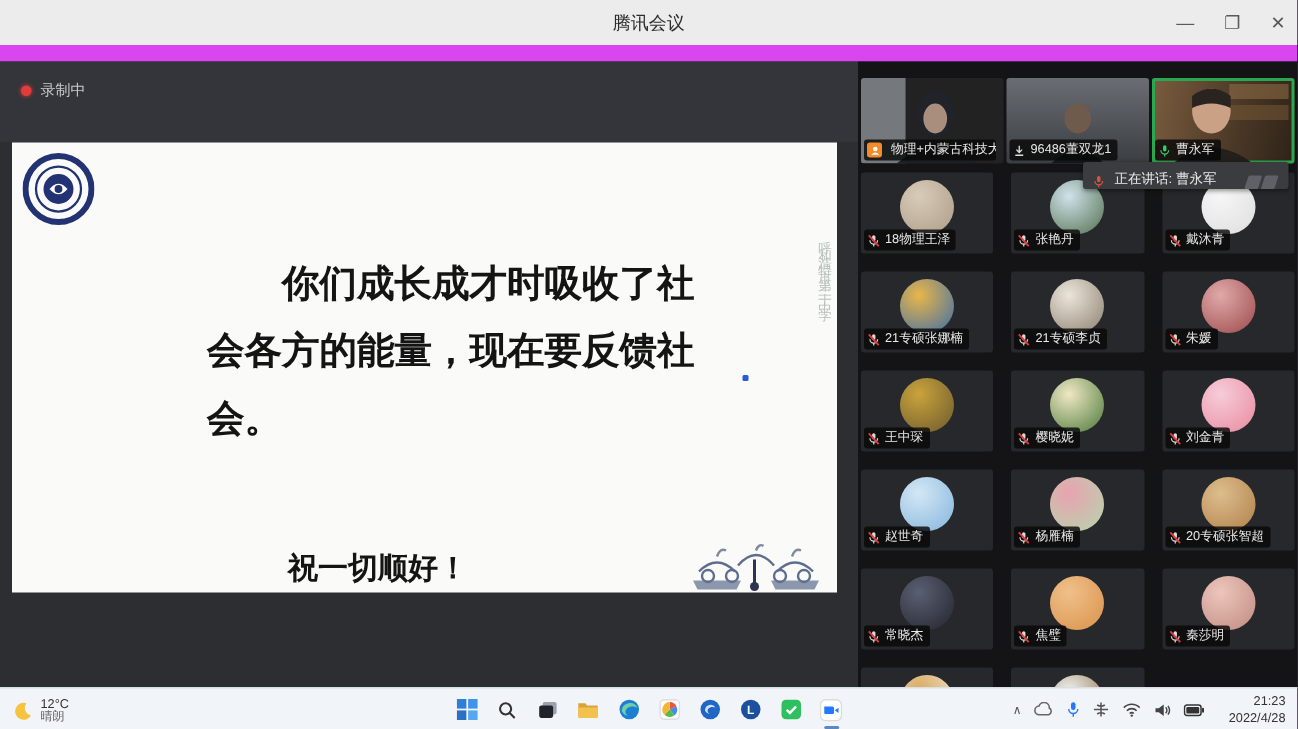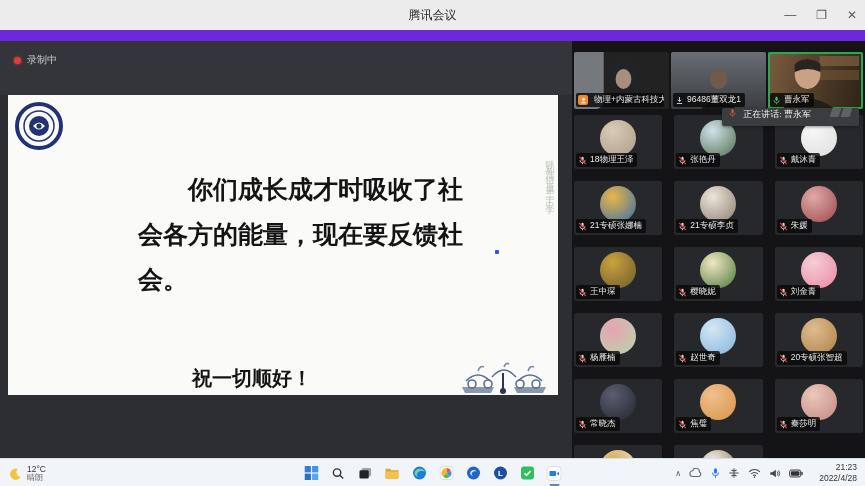--- a/index.html
+++ b/index.html
@@ -1,17 +1,17 @@
 <!DOCTYPE html>
 <html><head>
 <meta charset="utf-8">
 <style>
   * { margin:0; padding:0; box-sizing:border-box; }
   html,body { width:865px; height:486px; overflow:hidden; background:#000; }
-  .app { width:865px; height:486px; position:relative; font-family:"Liberation Sans","DejaVu Sans",sans-serif; background:#6d28d9; }
+  .app { width:865px; height:486px; position:relative; font-family:"Liberation Sans","DejaVu Sans",sans-serif; background:#d946ef; }
 
   
   .titlebar { position:absolute; top:0; left:0; right:0; height:30px; background:#ececec; display:flex; align-items:center; justify-content:center; z-index:30; }
   .titlebar .title { font-size:12px; color:#2b2b2b; }
   .win-controls { position:absolute; right:8px; top:0; height:30px; display:flex; align-items:center; gap:20px; color:#5a5a5a; font-size:12px; }
   .win-controls span { cursor:default; line-height:1; }
 
   
   .content { position:absolute; top:30px; left:0; right:0; bottom:28px; display:flex; background:#2e3034;margin-top:11px; }
 
@@ -34,21 +34,21 @@
 
   
   .sidebar { position:relative; width:293px; height:100%; background:#141416; padding:11px 2px 0 2px; }
   .video-row { display:grid; grid-template-columns:1fr 1fr 1fr; gap:2px; height:57px; }
   .vtile { position:relative; background:#222; border-radius:2px; overflow:hidden; }
   .vtile.active { outline:2px solid #2aa84f; outline-offset:-2px;padding-left:37px; }
   .vtile svg.sil { position:absolute; inset:0; width:100%; height:100%; }
   .name-badge { position:absolute; left:2px; bottom:2px; max-width:93%; display:flex; align-items:center; gap:3px; background:rgba(8,8,8,.82); border-radius:2px; padding:1px 4px 1px 2px; font-size:8.5px; color:#e8e8e8; white-space:nowrap; overflow:hidden; z-index:3; }
   .host-chip { width:10px; height:10px; border-radius:2px; background:#f28a2e; display:inline-flex; align-items:center; justify-content:center; flex:0 0 auto; }
 
-  .toast { position:absolute; top:67px; right:6px; height:18px; display:flex; align-items:flex-start; gap:6px; background:#3b3c3f; border-radius:2px; padding:0 8px 0 6px; font-size:9px; color:#ececec; z-index:6; box-shadow:0 1px 3px rgba(0,0,0,.4);font-family:Liberation Serif, serif; }
+  .toast { position:absolute; top:67px; right:6px; height:18px; display:flex; align-items:flex-end; gap:6px; background:#3b3c3f; border-radius:2px; padding:0 8px 0 6px; font-size:9px; color:#ececec; z-index:6; box-shadow:0 1px 3px rgba(0,0,0,.4); }
   .toast .wm { display:flex; gap:2px; margin-left:14px; opacity:.45; }
   .toast .wm i { width:9px; height:9px; background:#8b8f96; transform:skewX(-18deg); border-radius:1px; }
 
   .pgrid { display:grid; grid-template-columns:1fr 1fr 1fr; gap:12px; margin-top:6px; }
   .pcell { position:relative; height:54px; background:#27282b; border-radius:2px; overflow:hidden; }
   .avatar { position:absolute; left:50%; top:5px; transform:translateX(-50%); width:36px; height:36px; border-radius:50%; }
 
   
   .taskbar { position:absolute; left:0; right:0; bottom:0; height:28px; background:#f1f4f8; border-top:1px solid #d9dfe7; z-index:40; }
   .tb-weather { position:absolute; left:8px; top:0; height:30px; display:flex; align-items:center; gap:5px; }
@@ -301,40 +301,40 @@
             <svg width="9" height="9" viewBox="0 0 12 12">
               <rect x="4.5" y="1" width="3" height="5.6" rx="1.5" fill="#d9d9d9"></rect>
               <path d="M2.6 5.6 a3.4 3.4 0 0 0 6.8 0 M6 9 v2" stroke="#d9d9d9" fill="none" stroke-width="1.1"></path>
               <line x1="1.6" y1="1.2" x2="10.4" y2="10.8" stroke="#e23b3b" stroke-width="1.7"></line>
             </svg>
             <span class="pname">刘金青</span>
           </div>
         </div>
 
         <div class="pcell">
+          <span class="avatar" style="background: radial-gradient(circle at 35% 30%, rgb(211, 231, 245), rgb(133, 181, 220));"></span>
+          <div class="name-badge">
+            <svg width="9" height="9" viewBox="0 0 12 12">
+              <rect x="4.5" y="1" width="3" height="5.6" rx="1.5" fill="#d9d9d9"></rect>
+              <path d="M2.6 5.6 a3.4 3.4 0 0 0 6.8 0 M6 9 v2" stroke="#d9d9d9" fill="none" stroke-width="1.1"></path>
+              <line x1="1.6" y1="1.2" x2="10.4" y2="10.8" stroke="#e23b3b" stroke-width="1.7"></line>
+            </svg>
+            <span class="pname">赵世奇</span>
+          </div>
+        </div>
+
+        <div class="pcell">
           <span class="avatar" style="background: radial-gradient(circle at 35% 30%, rgb(232, 163, 176), rgb(181, 214, 172));"></span>
           <div class="name-badge">
             <svg width="9" height="9" viewBox="0 0 12 12">
               <rect x="4.5" y="1" width="3" height="5.6" rx="1.5" fill="#d9d9d9"></rect>
               <path d="M2.6 5.6 a3.4 3.4 0 0 0 6.8 0 M6 9 v2" stroke="#d9d9d9" fill="none" stroke-width="1.1"></path>
               <line x1="1.6" y1="1.2" x2="10.4" y2="10.8" stroke="#e23b3b" stroke-width="1.7"></line>
             </svg>
             <span class="pname">杨雁楠</span>
-          </div>
-        </div>
-
-        <div class="pcell">
-          <span class="avatar" style="background: radial-gradient(circle at 35% 30%, rgb(211, 231, 245), rgb(133, 181, 220));"></span>
-          <div class="name-badge">
-            <svg width="9" height="9" viewBox="0 0 12 12">
-              <rect x="4.5" y="1" width="3" height="5.6" rx="1.5" fill="#d9d9d9"></rect>
-              <path d="M2.6 5.6 a3.4 3.4 0 0 0 6.8 0 M6 9 v2" stroke="#d9d9d9" fill="none" stroke-width="1.1"></path>
-              <line x1="1.6" y1="1.2" x2="10.4" y2="10.8" stroke="#e23b3b" stroke-width="1.7"></line>
-            </svg>
-            <span class="pname">赵世奇</span>
           </div>
         </div>
 
         <div class="pcell">
           <span class="avatar" style="background: radial-gradient(circle at 35% 30%, rgb(221, 189, 142), rgb(176, 128, 72));"></span>
           <div class="name-badge">
             <svg width="9" height="9" viewBox="0 0 12 12">
               <rect x="4.5" y="1" width="3" height="5.6" rx="1.5" fill="#d9d9d9"></rect>
               <path d="M2.6 5.6 a3.4 3.4 0 0 0 6.8 0 M6 9 v2" stroke="#d9d9d9" fill="none" stroke-width="1.1"></path>
               <line x1="1.6" y1="1.2" x2="10.4" y2="10.8" stroke="#e23b3b" stroke-width="1.7"></line>

